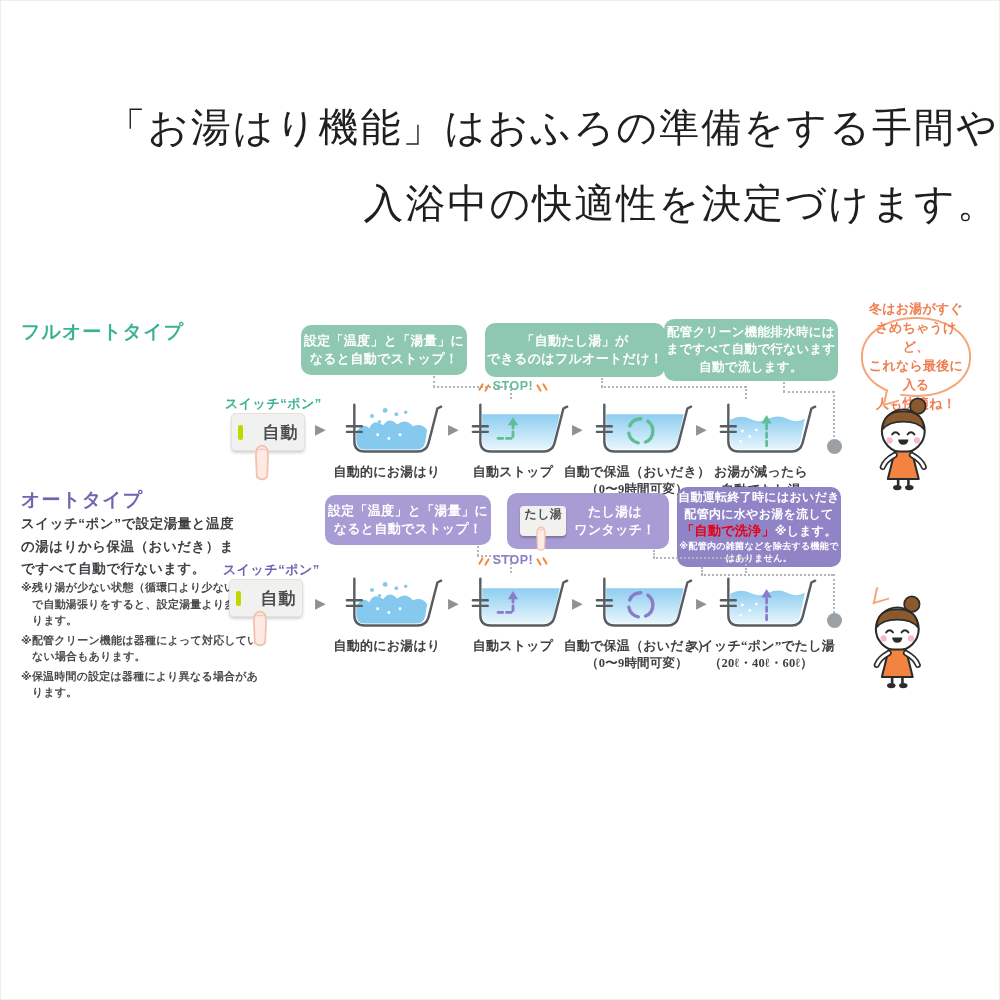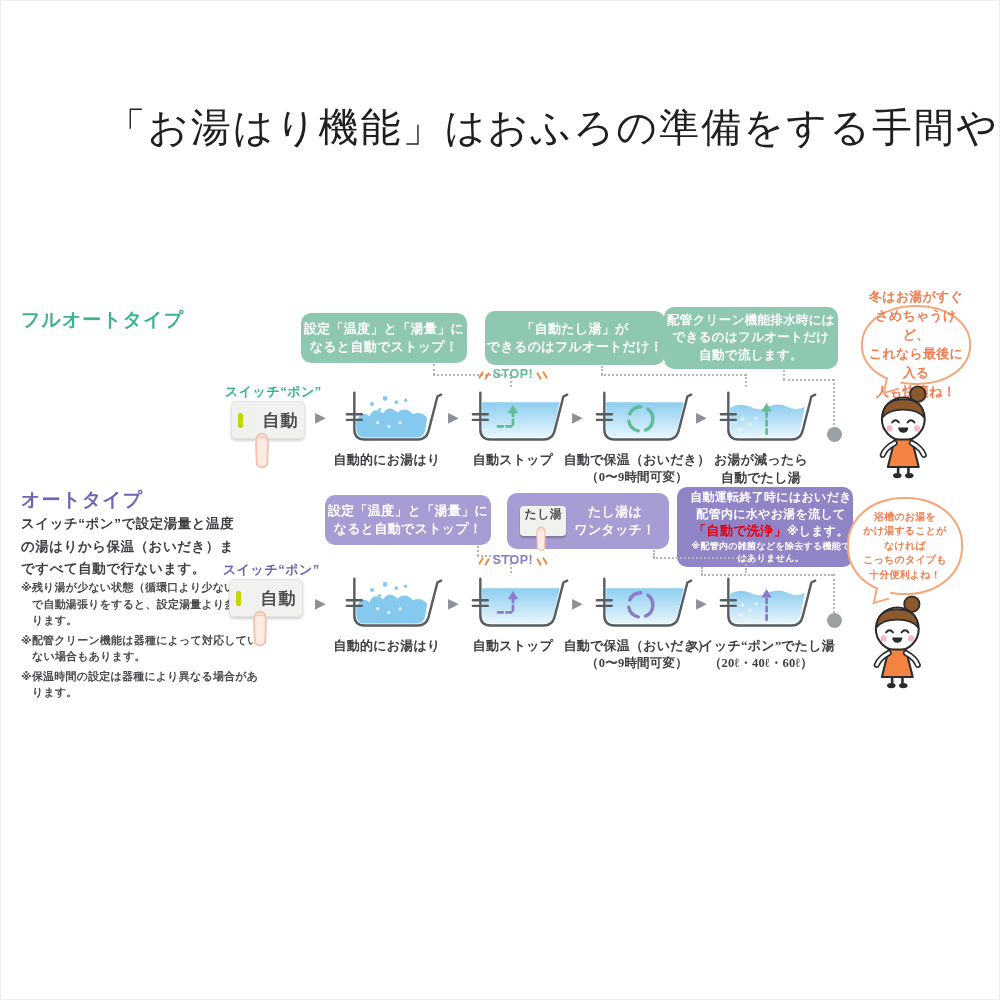--- a/index.html
+++ b/index.html
@@ -147,40 +147,41 @@
       <path d="M34,98 v8 M46,98 v8" stroke="#2b2b2b" stroke-width="3"></path>
       <ellipse cx="33" cy="108" rx="5" ry="3" fill="#2b2b2b"></ellipse>
         <ellipse cx="47" cy="108" rx="5" ry="3" fill="#2b2b2b"></ellipse>
     </symbol>
   </defs>
 </svg>
 
 <div class="canvas">
 
   <div class="abs main-title" style="top:106px;">「お湯はり機能」はおふろの準備をする手間や</div>
-
-  <div class="abs s1" style="left:0;top:0;width:1000px;height:480px;">
+  <div class="abs main-title" style="top:182px;">入浴中の快適性を決定づけます。</div>
+
+  <div class="abs s1" style="left:0;top:12px;width:1000px;height:480px;">
 
     <h2 class="abs sec-heading" style="left:20px;top:306px;">フルオートタイプ</h2>
 
     <div class="abs switch-label" style="left:224px;top:382px;">スイッチ“ポン”</div>
     <div class="abs auto-btn" style="left:230px;top:400px;">
       <i class="led"></i>
       <span class="btn-label">自動</span>
     </div>
     <svg class="abs" style="left:248px;top:431px;" width="26" height="38">
         <use href="#finger"></use>
       </svg>
 
     <div class="abs bubble preline" style="left:300px;top:312px;width:166px;height:50px;">設定「温度」と「湯量」に
 なると自動でストップ！</div>
     <div class="abs bubble preline" style="left:484px;top:310px;width:180px;height:54px;">「自動たし湯」が
 できるのはフルオートだけ！</div>
     <div class="abs bubble preline" style="left:663px;top:306px;width:174px;height:62px;font-size:12.5px;">配管クリーン機能排水時には
-できるのはフルオートだけ
+まですべて自動で行ないます
 自動で流します。</div>
 
     <div class="abs dot-v" style="left:432px;top:363px;height:11px;"></div>
     <div class="abs dot-h" style="left:432px;top:373px;width:78px;"></div>
     <div class="abs dot-v" style="left:509px;top:373px;height:13px;"></div>
     <div class="abs dot-v" style="left:600px;top:365px;height:9px;"></div>
     <div class="abs dot-h" style="left:600px;top:373px;width:145px;"></div>
     <div class="abs dot-v" style="left:744px;top:373px;height:13px;"></div>
     <div class="abs dot-v" style="left:782px;top:369px;height:10px;"></div>
     <div class="abs dot-h" style="left:782px;top:378px;width:51px;"></div>
@@ -278,21 +279,21 @@
         <span class="mini-btn">
           <span>たし湯</span>
           <svg width="18" height="26" viewBox="0 0 30 44">
               <use href="#finger"></use>
             </svg>
         </span>
         <span class="preline">たし湯は
 ワンタッチ！</span>
       </div>
     </div>
-    <div class="abs bubble dark" style="left:676px;top:486px;width:164px;height:80px;padding-left:12px;">
+    <div class="abs bubble dark" style="left:676px;top:486px;width:164px;height:80px;">
       <div class="preline">自動運転終了時にはおいだき
 配管内に水やお湯を流して</div>
       <div><span class="red">「自動で洗浄」</span><span>※します。</span></div>
       <div class="bubble-note preline">※配管内の雑菌などを除去する機能で
 はありません。</div>
     </div>
 
     <div class="abs dot-v" style="left:476px;top:545px;height:10px;"></div>
     <div class="abs dot-h" style="left:476px;top:554px;width:34px;"></div>
     <div class="abs dot-v" style="left:509px;top:554px;height:18px;"></div>
@@ -351,24 +352,19 @@
     </div>
     <div class="abs step-label" style="left:556px;top:636px;">
       <div class="preline">自動で保温（おいだき）</div>
       <div class="sub">（0〜9時間可変）</div>
     </div>
     <div class="abs step-label" style="left:680px;top:636px;">
       <div class="preline">スイッチ“ポン”でたし湯</div>
       <div class="sub">（20ℓ・40ℓ・60ℓ）</div>
     </div>
 
-    <div class="abs speech preline" style="left:846px;top:496px;width:112px;height:94px;font-size:10px;">浴槽のお湯を
-かけ湯することが
-なければ
-こっちのタイプも
-十分便利よね！</div>
     <div class="abs speech-tail" style="left:874px;top:584px;"></div>
     <svg class="abs" style="left:858px;top:592px;" width="80" height="96" viewBox="0 0 84 112">
         <use href="#girl"></use>
       </svg>
   </div>
 
 </div>
 
 </body></html>

